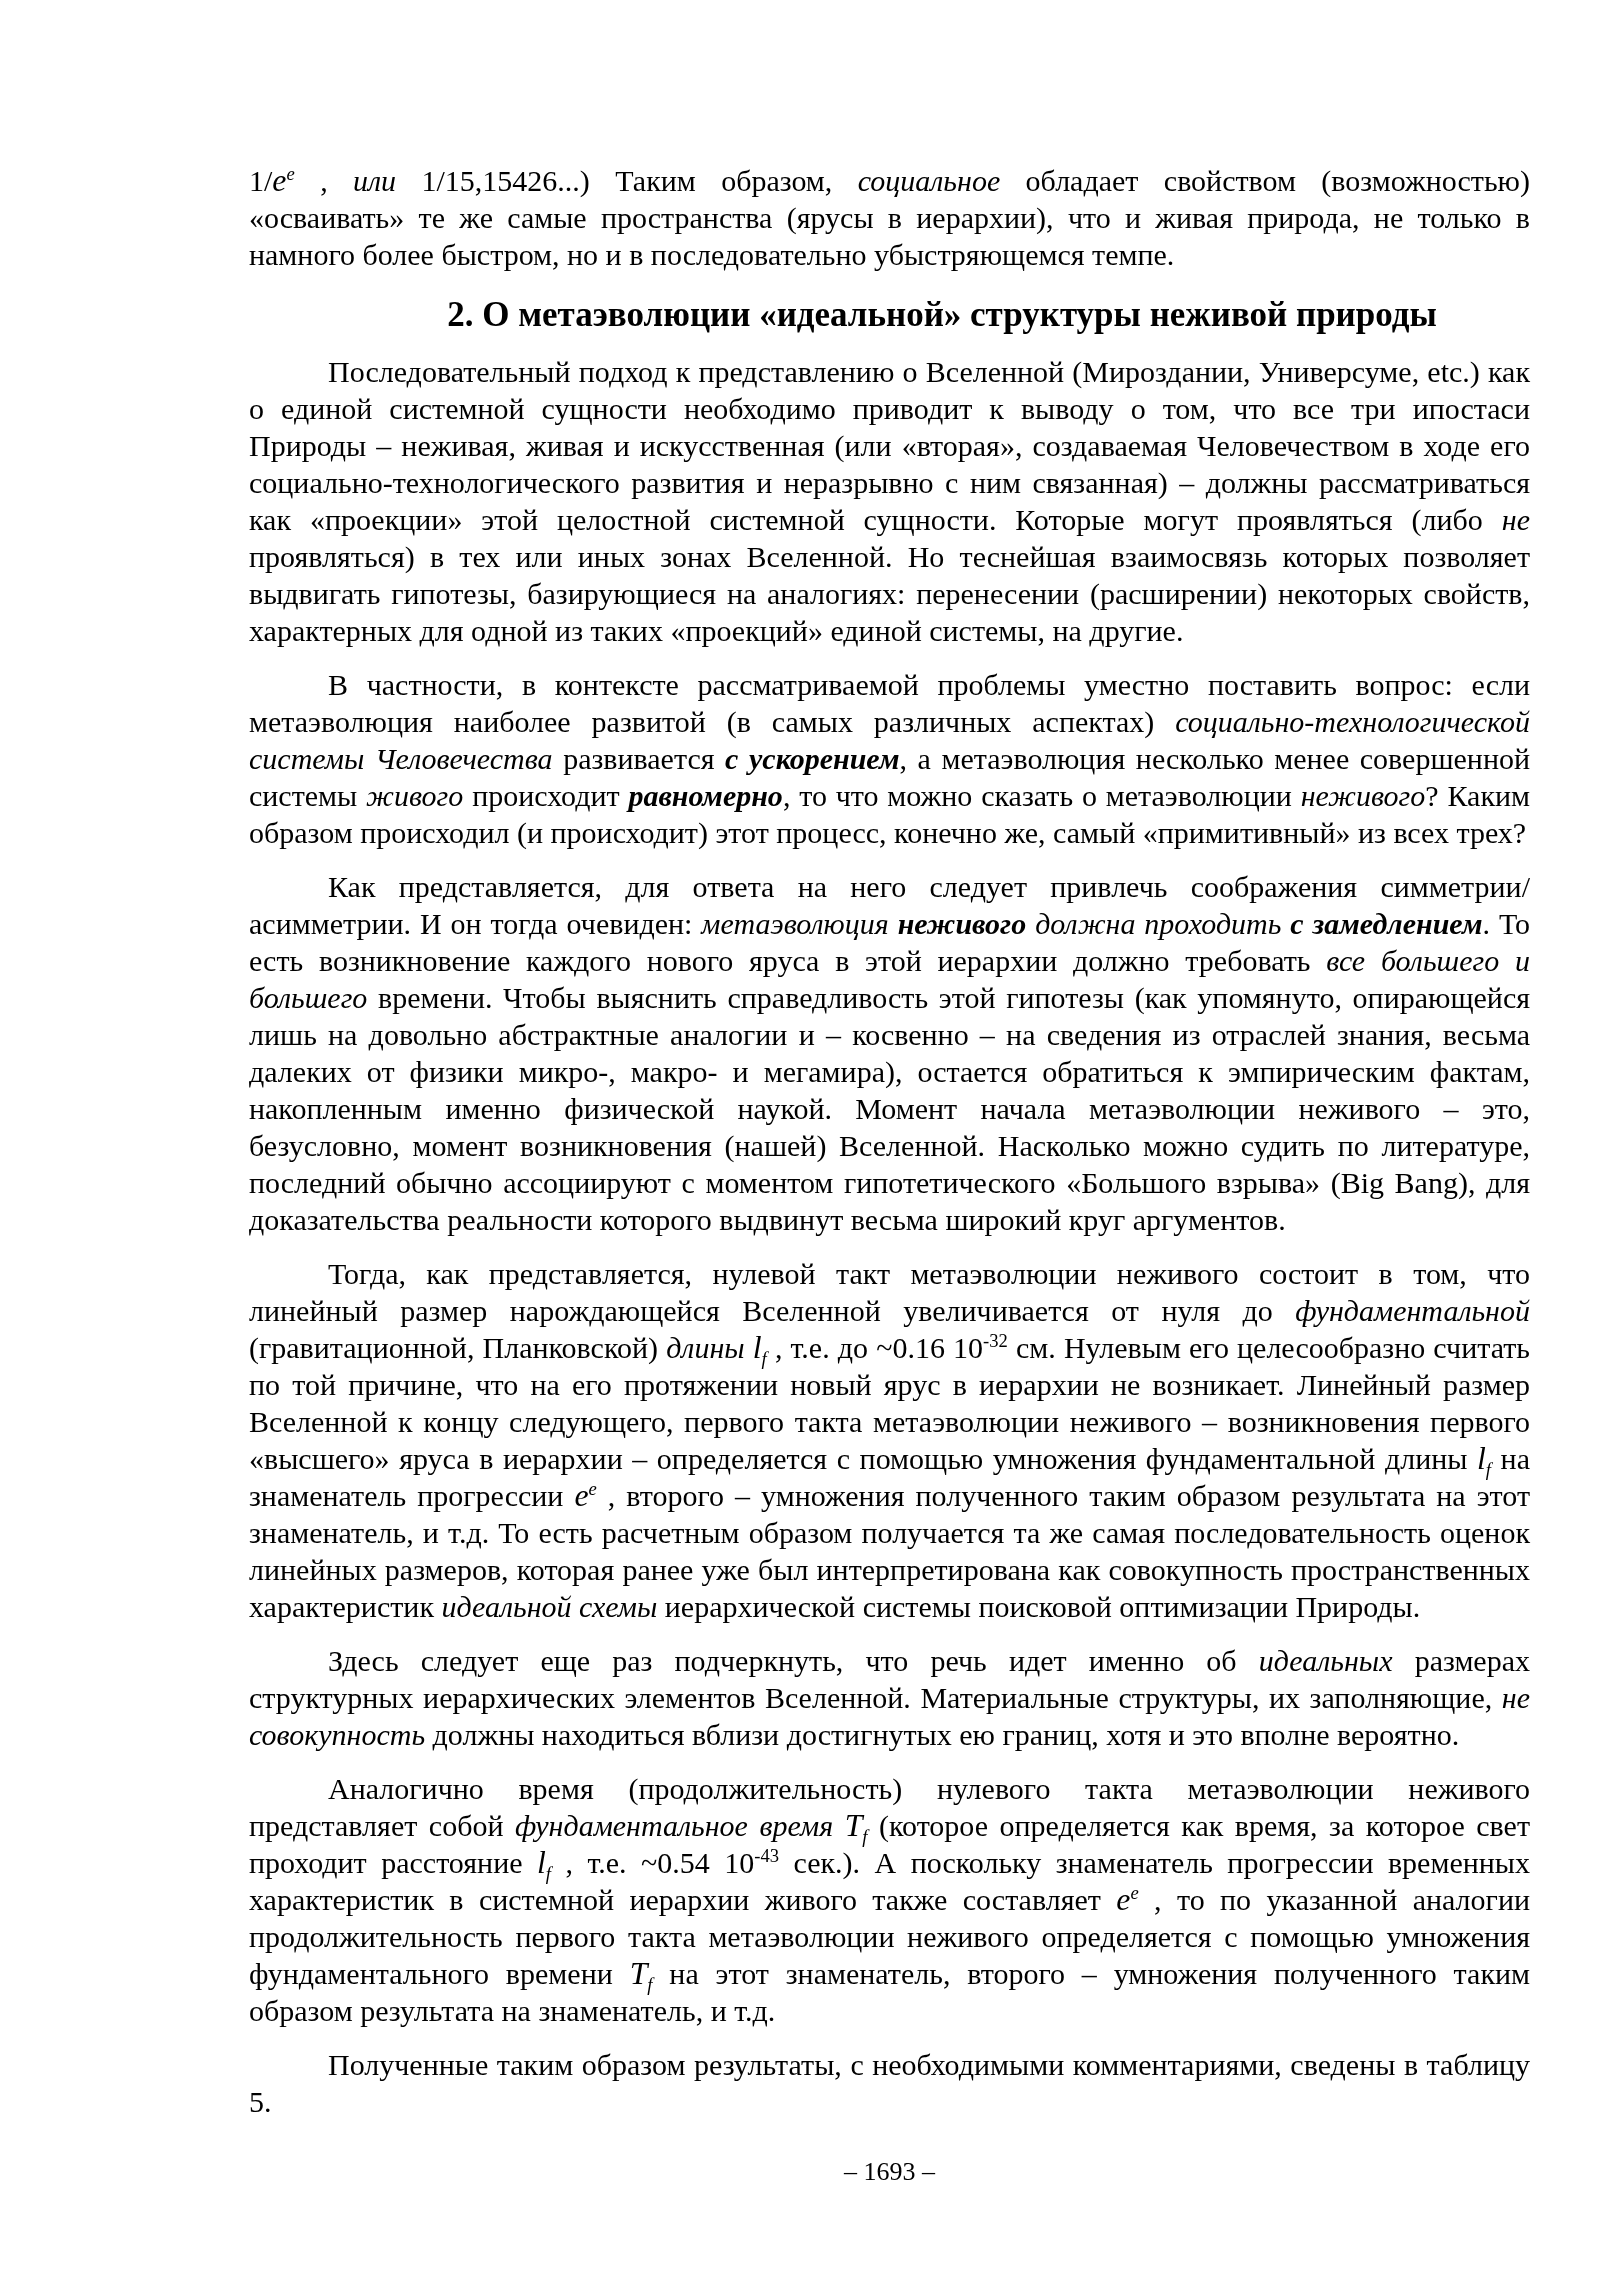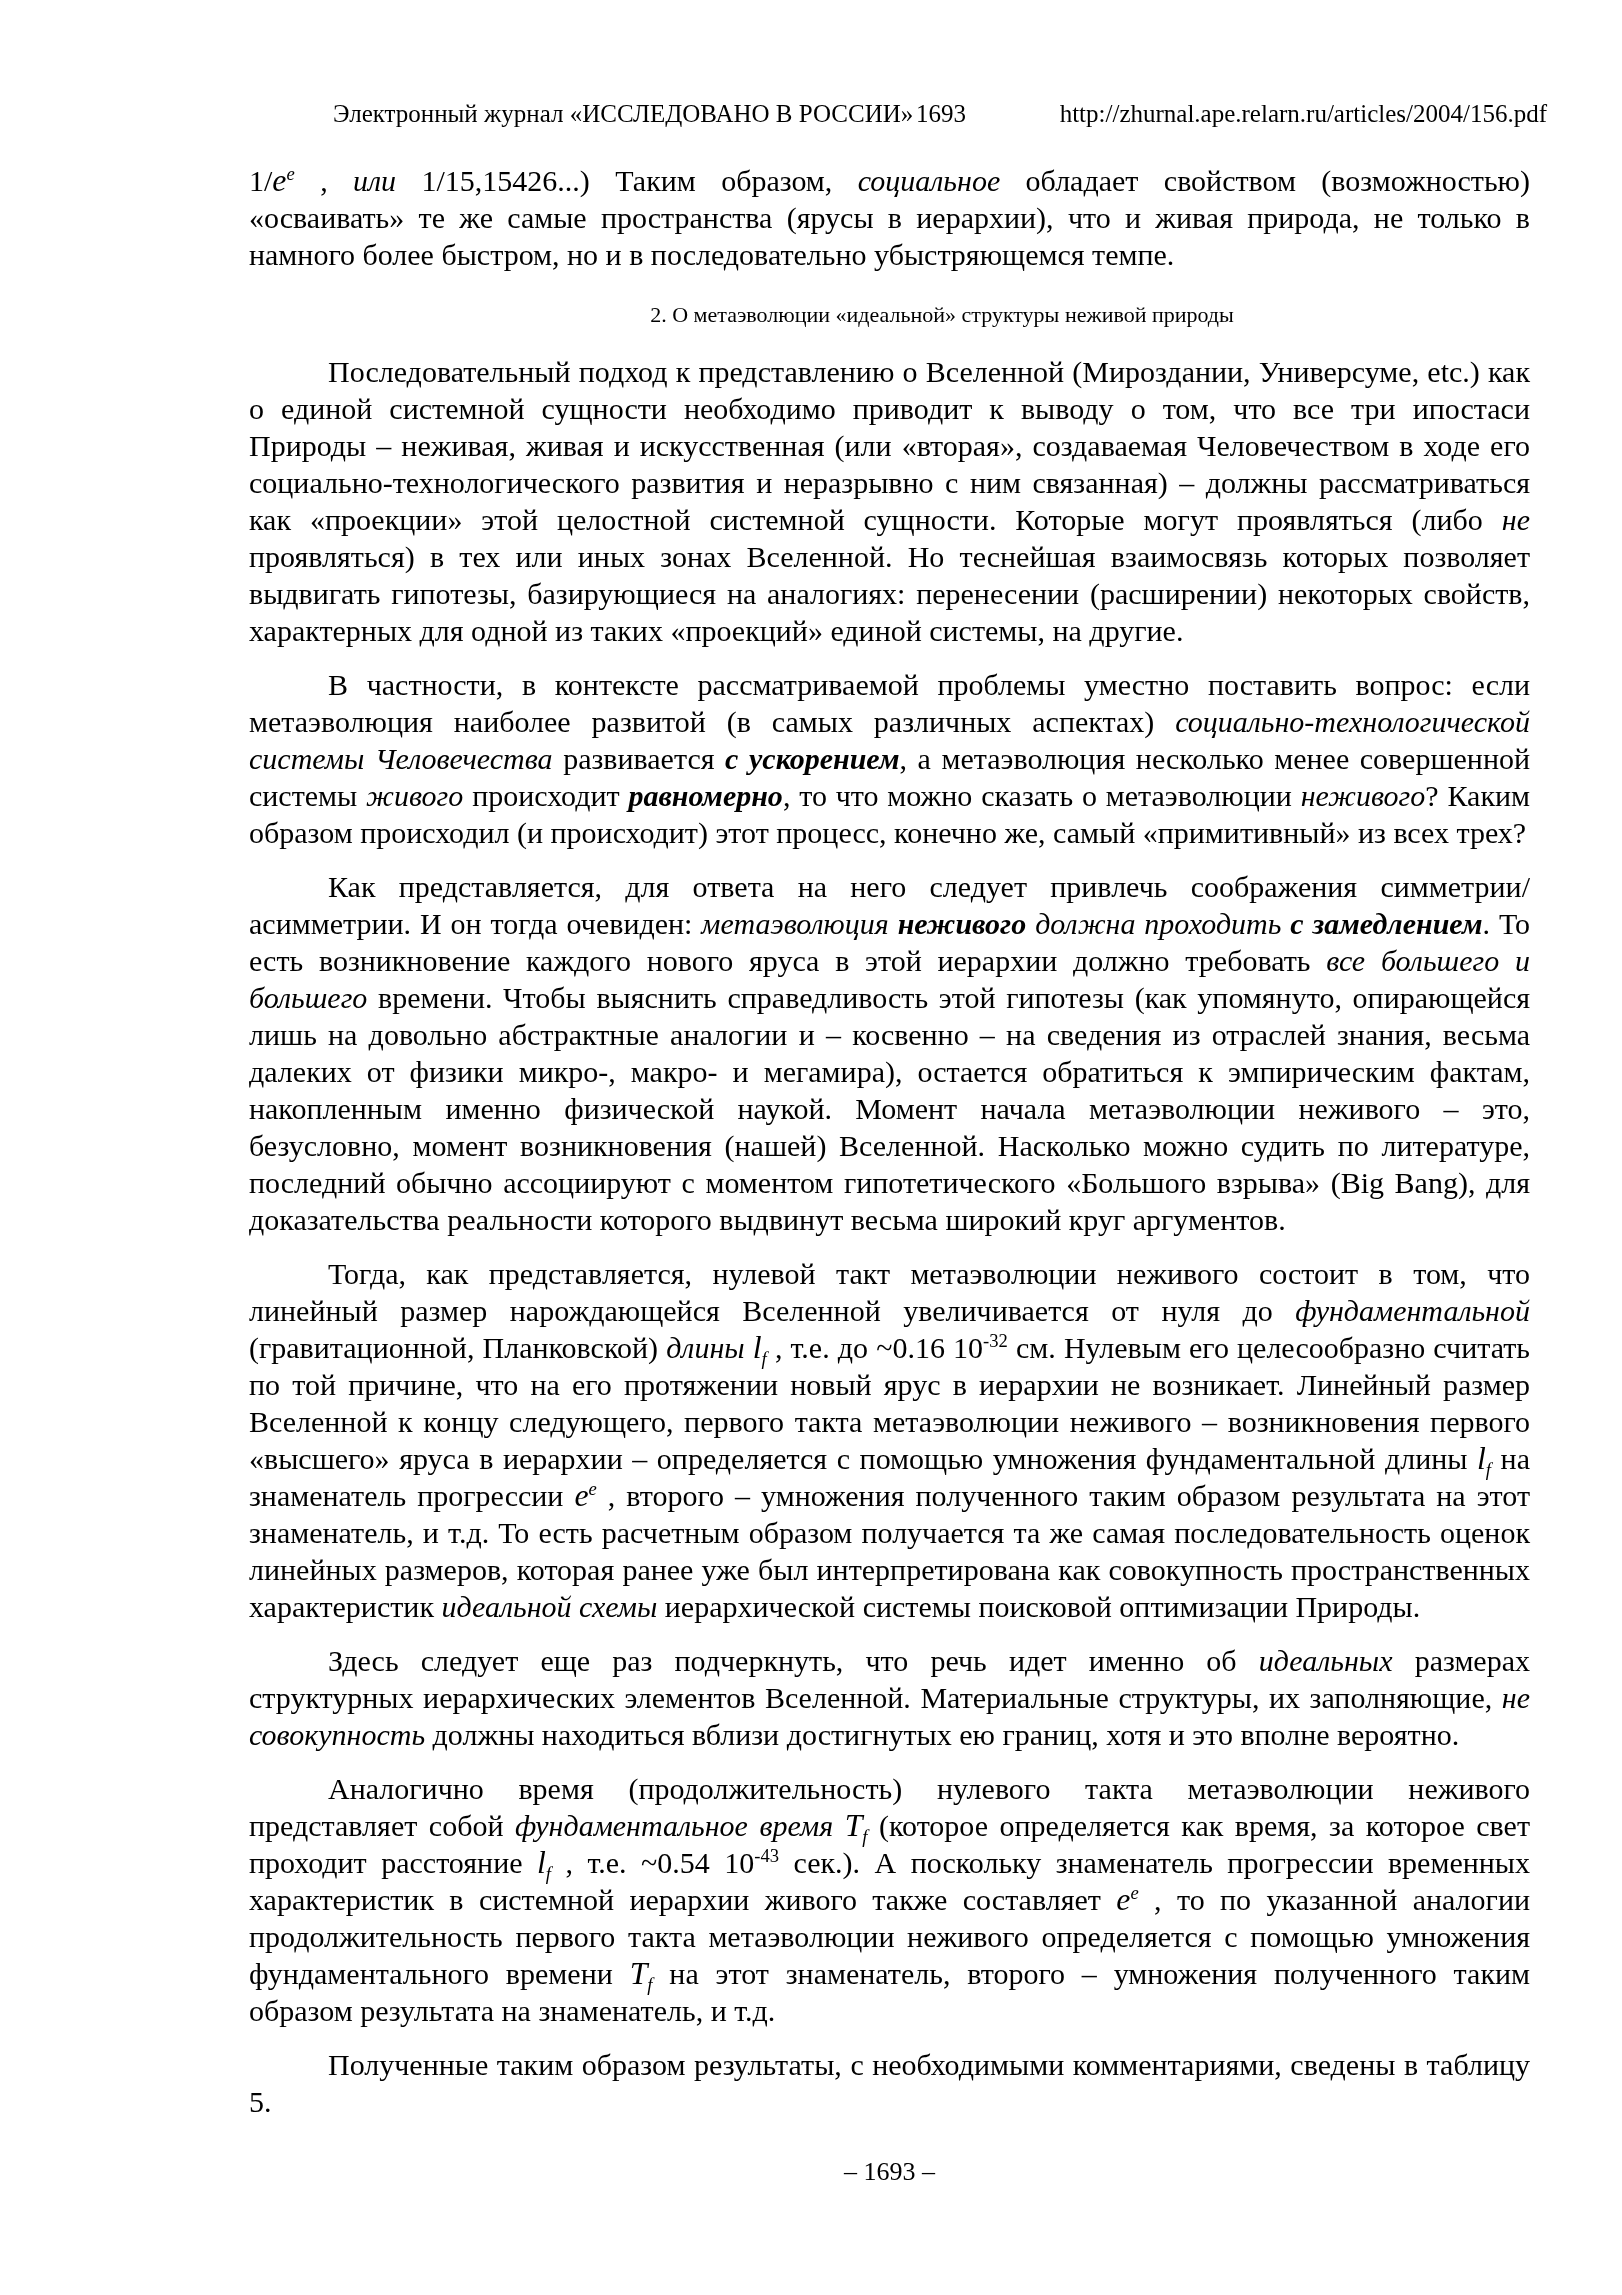--- a/index.html
+++ b/index.html
@@ -34,22 +34,22 @@
     font-size: 30px;
     line-height: 37px;
     text-align: justify;
   }
   .para { margin: 17px; text-indent: 79px; }
   .para.noindent { text-indent: 0; }
   .section-heading {
     margin: 19.6px 0 15.7px 0;
     padding-left: 105px;
     text-align: center;
-    font-weight: normal;
-    font-size: 22px;
+    font-weight: bold;
+    font-size: 35px;
     line-height: 43px;
     text-indent: 0;
   }
   .i  { font-style: italic; }
   .bi { font-weight: bold; font-style: italic; }
   .m  { font-style: italic; font-size: 1.06em; }
   .sup { vertical-align: super; font-size: 0.62em; line-height: 0; }
   .sub { vertical-align: sub;   font-size: 0.62em; line-height: 0; }
   .footer {
     position: absolute;
@@ -59,25 +59,20 @@
     text-align: center;
     font-size: 26px;
     line-height: 37px;
   }
 </style>
 </head>
 <body>
 
 <div class="page">
 
-  <div class="header">
-    <span class="journal">Электронный журнал «ИССЛЕДОВАНО В РОССИИ»</span>
-    <span class="pagenum">1693</span>
-    <span class="url">http://zhurnal.ape.relarn.ru/articles/2004/156.pdf</span>
-  </div>
 
   <div class="body-text">
       <p class="para noindent"><span>1/</span><span class="m">e</span><span class="m sup">e</span><span> , </span><span class="i">или</span><span> 1/15,15426...) Таким образом, </span><span class="i">социальное</span><span> обладает свойством (возможностью) «осваивать» те же самые пространства (ярусы в иерархии), что и живая природа, не только в намного более быстром, но и в последовательно убыстряющемся темпе.</span></p>
       <h2 class="section-heading">2. О метаэволюции «идеальной» структуры неживой природы</h2>
       <p class="para"><span>Последовательный подход к представлению о Вселенной (Мироздании, Универсуме, etc.) как о единой системной сущности необходимо приводит к выводу о том, что все три ипостаси Природы – неживая, живая и искусственная (или «вторая», создаваемая Человечеством в ходе его социально-технологического развития и неразрывно с ним связанная) – должны рассматриваться как «проекции» этой целостной системной сущности. Которые могут проявляться (либо </span><span class="i">не</span><span> проявляться) в тех или иных зонах Вселенной. Но теснейшая взаимосвязь которых позволяет выдвигать гипотезы, базирующиеся на аналогиях: перенесении (расширении) некоторых свойств, характерных для одной из таких «проекций» единой системы, на другие.</span></p>
       <p class="para"><span>В частности, в контексте рассматриваемой проблемы уместно поставить вопрос: если метаэволюция наиболее развитой (в самых различных аспектах) </span><span class="i">социально-технологической системы Человечества</span><span> развивается </span><span class="bi">с ускорением</span><span>, а метаэволюция несколько менее совершенной системы </span><span class="i">живого</span><span> происходит </span><span class="bi">равномерно</span><span>, то что можно сказать о метаэволюции </span><span class="i">неживого</span><span>? Каким образом происходил (и происходит) этот процесс, конечно же, самый «примитивный» из всех трех?</span></p>
       <p class="para"><span>Как представляется, для ответа на него следует привлечь соображения симметрии/асимметрии. И он тогда очевиден: </span><span class="i">метаэволюция </span><span class="bi">неживого </span><span class="i">должна проходить </span><span class="bi">с замедлением</span><span>. То есть возникновение каждого нового яруса в этой иерархии должно требовать </span><span class="i">все большего и большего</span><span> времени. Чтобы выяснить справедливость этой гипотезы (как упомянуто, опирающейся лишь на довольно абстрактные аналогии и – косвенно – на сведения из отраслей знания, весьма далеких от физики микро-, макро- и мегамира), остается обратиться к эмпирическим фактам, накопленным именно физической наукой. Момент начала метаэволюции неживого – это, безусловно, момент возникновения (нашей) Вселенной. Насколько можно судить по литературе, последний обычно ассоциируют с моментом гипотетического «Большого взрыва» (Big Bang), для доказательства реальности которого выдвинут весьма широкий круг аргументов.</span></p>
       <p class="para"><span>Тогда, как представляется, нулевой такт метаэволюции неживого состоит в том, что линейный размер нарождающейся Вселенной увеличивается от нуля до </span><span class="i">фундаментальной</span><span> (гравитационной, Планковской) </span><span class="i">длины</span><span> </span><span class="m">l</span><span class="m sub">f</span><span> , т.е. до ~0.16 10</span><span class="sup">-32</span><span> см. Нулевым его целесообразно считать по той причине, что на его протяжении новый ярус в иерархии не возникает. Линейный размер Вселенной к концу следующего, первого такта метаэволюции неживого – возникновения первого «высшего» яруса в иерархии – определяется с помощью умножения фундаментальной длины </span><span class="m">l</span><span class="m sub">f</span><span> на знаменатель прогрессии </span><span class="m">e</span><span class="m sup">e</span><span> , второго – умножения полученного таким образом результата на этот знаменатель, и т.д. То есть расчетным образом получается та же самая последовательность оценок линейных размеров, которая ранее уже был интерпретирована как совокупность пространственных характеристик </span><span class="i">идеальной схемы</span><span> иерархической системы поисковой оптимизации Природы.</span></p>
       <p class="para"><span>Здесь следует еще раз подчеркнуть, что речь идет именно об </span><span class="i">идеальных</span><span> размерах структурных иерархических элементов Вселенной. Материальные структуры, их заполняющие, </span><span class="i">не совокупность</span><span> должны находиться вблизи достигнутых ею границ, хотя и это вполне вероятно.</span></p>
       <p class="para"><span>Аналогично время (продолжительность) нулевого такта метаэволюции неживого представляет собой </span><span class="i">фундаментальное время</span><span> </span><span class="m">T</span><span class="m sub">f</span><span> (которое определяется как время, за которое свет проходит расстояние </span><span class="m">l</span><span class="m sub">f</span><span> , т.е. ~0.54 10</span><span class="sup">-43</span><span> сек.). А поскольку знаменатель прогрессии временных характеристик в системной иерархии живого также составляет </span><span class="m">e</span><span class="m sup">e</span><span> , то по указанной аналогии продолжительность первого такта метаэволюции неживого определяется с помощью умножения фундаментального времени </span><span class="m">T</span><span class="m sub">f</span><span> на этот знаменатель, второго – умножения полученного таким образом результата на знаменатель, и т.д.</span></p>

